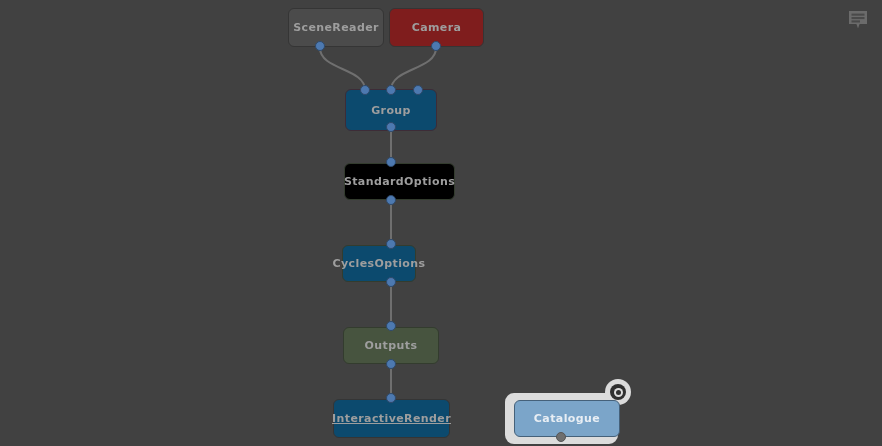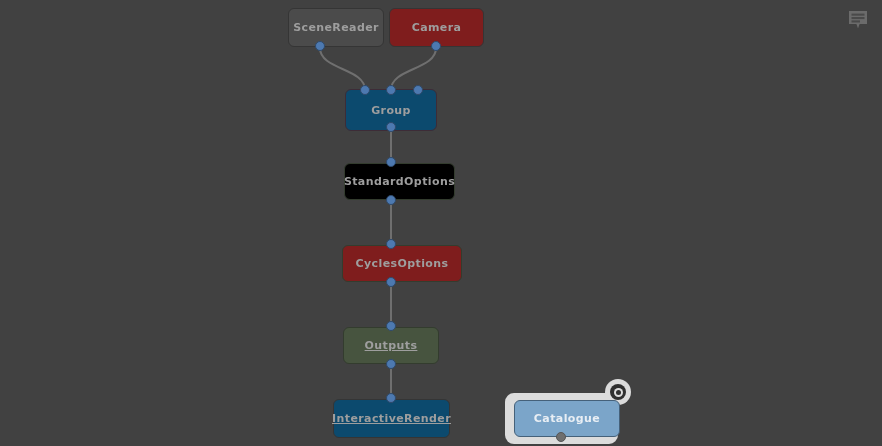--- a/index.html
+++ b/index.html
@@ -124,24 +124,24 @@
       </div>
       <div class="node" id="node-camera" style="left: 389px; top: 8px; width: 95px; height: 39px; background: #7f1d1d; border: 1px solid rgb(53, 53, 53); color: rgb(158, 158, 158);">
         <span class="node-label">Camera</span>
       </div>
       <div class="node" id="node-group" style="left: 345px; top: 89px; width: 92px; height: 42px; background: #0c4a6e; border: 1px solid rgb(61, 44, 55); color: rgb(158, 158, 158);">
         <span class="node-label">Group</span>
       </div>
       <div class="node" id="node-standard-options" style="left: 336px; top: 163px; width: 111px; height: 37px; background: #000000; border: 1px solid rgb(51, 60, 46); color: rgb(158, 158, 158); margin-left: 8px;">
         <span class="node-label">StandardOptions</span>
       </div>
-      <div class="node" id="node-cycles-options" style="left: 342px; top: 245px; width: 120px; height: 37px; background: #7f1d1d; border: 1px solid rgb(51, 60, 46); color: rgb(158, 158, 158);">
+      <div class="node" id="node-cycles-options" style="left: 342px; top: 245px; width: 74px; height: 37px; background: #0c4a6e; border: 1px solid rgb(51, 60, 46); color: rgb(158, 158, 158);">
         <span class="node-label">CyclesOptions</span>
       </div>
-      <div class="node" id="node-outputs" style="left: 343px; top: 327px; width: 96px; height: 37px; background: rgb(71, 84, 63); border: 1px solid rgb(51, 60, 46); color: rgb(158, 158, 158); text-decoration: underline;">
+      <div class="node" id="node-outputs" style="left: 343px; top: 327px; width: 96px; height: 37px; background: rgb(71, 84, 63); border: 1px solid rgb(51, 60, 46); color: rgb(158, 158, 158);">
         <span class="node-label">Outputs</span>
       </div>
       <div class="node" id="node-interactive-render" style="left: 333px; top: 399px; width: 117px; height: 39px; background: #0c4a6e; border: 1px solid rgb(53, 53, 53); color: rgb(158, 158, 158); text-decoration: underline;">
         <span class="node-label">InteractiveRender</span>
       </div>
       <div class="node" id="node-catalogue" style="left: 514px; top: 400px; width: 106px; height: 37px; background: rgb(123, 165, 201); border: 1px solid rgb(69, 97, 122); color: rgb(232, 238, 244);">
         <span class="node-label">Catalogue</span>
       </div>
     </div>
 

